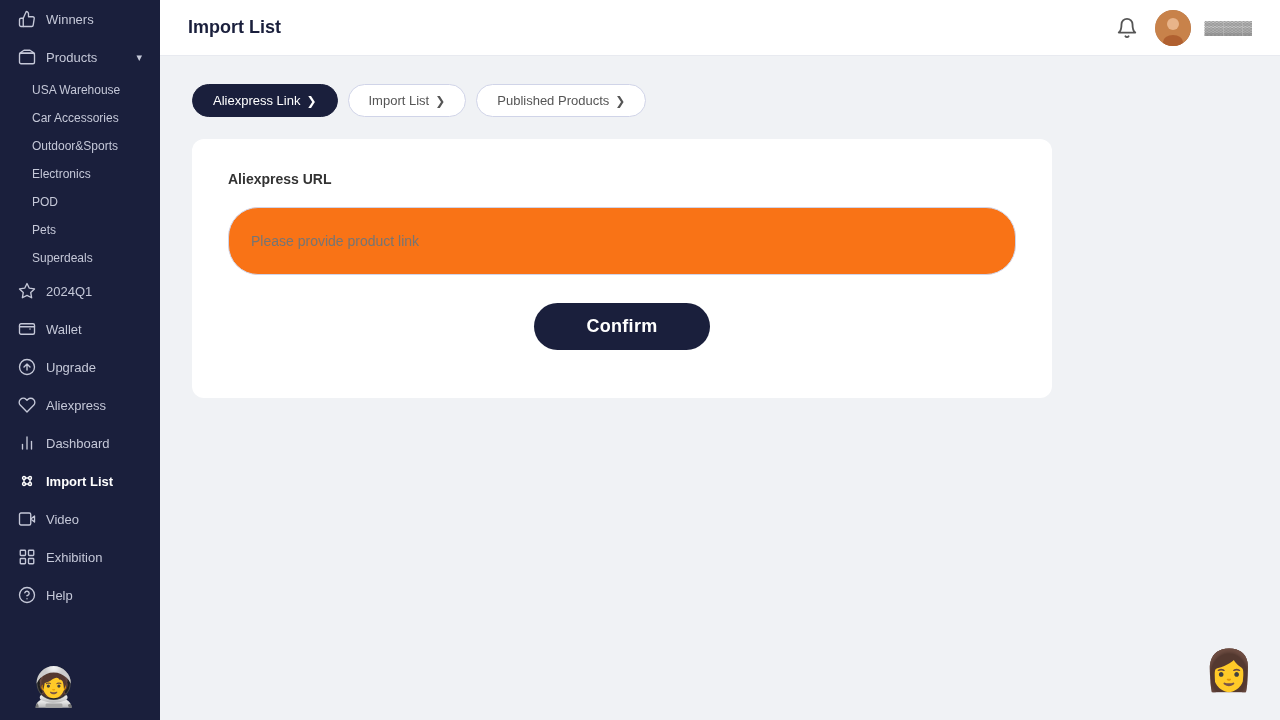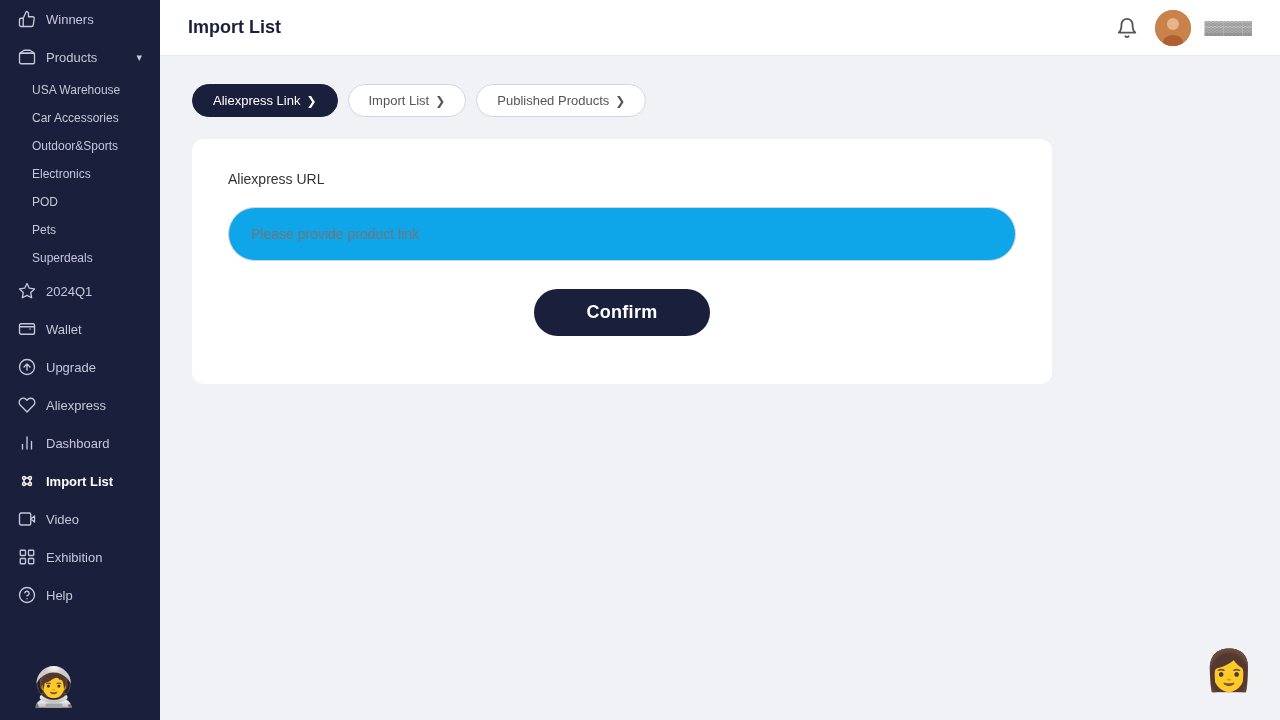--- a/index.html
+++ b/index.html
@@ -131,32 +131,32 @@
     .card {
       background: #fff;
       border-radius: 12px;
       padding: 32px 36px 48px;
       max-width: 860px;
     }
     .card-label {
       font-size: 14px;
       color: #333;
       margin-bottom: 20px;
-      font-weight: 400;
+      font-weight: 700;
     }
     .url-input {
       width: 100%;
       border: 1.5px solid #d0d4e8;
       border-radius: 30px;
-      padding: 18px 22px;
+      padding: 25px 22px;
       font-size: 14px;
       color: #333;
       outline: none;
       margin-bottom: 28px;
-      background: #0ea5e9;
+      background: #f97316;
     }
     .confirm-btn {
       display: block;
       margin: 0 auto;
       background: #1a1f3c;
       color: #fff;
       border: none;
       border-radius: 30px;
       padding: 13px 52px;
       font-size: 18px;

